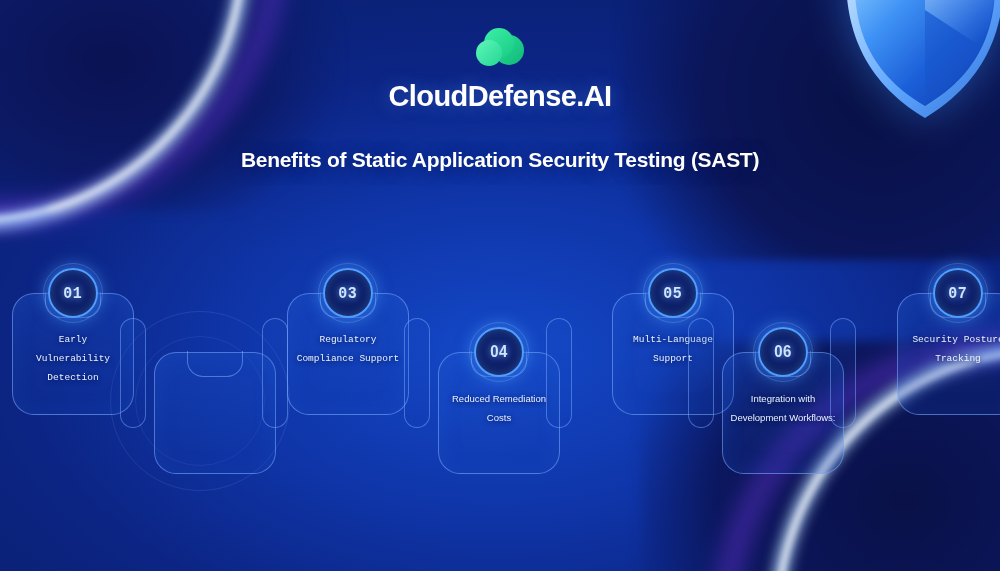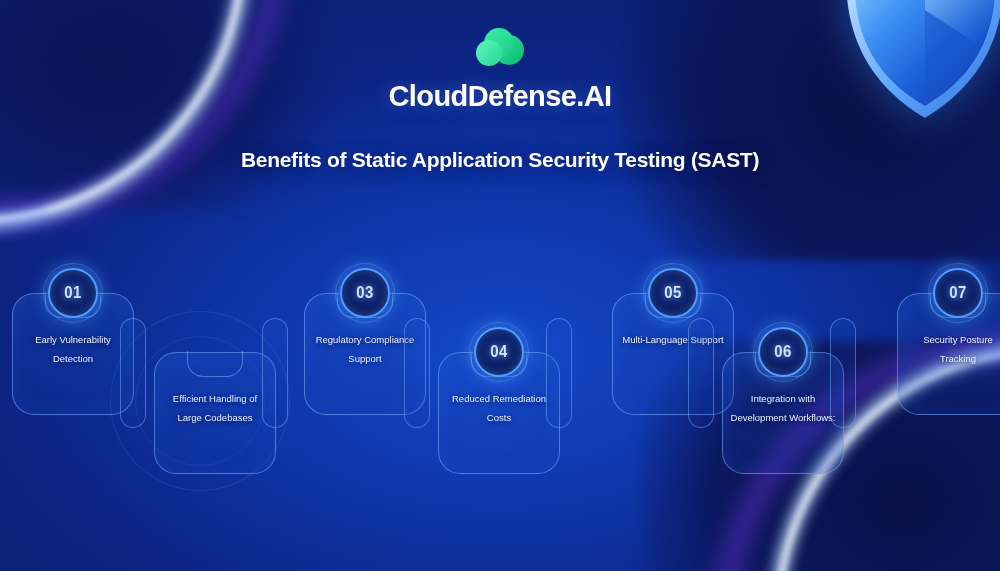--- a/index.html
+++ b/index.html
@@ -118,26 +118,26 @@
   
   .cards { position:absolute; left:0; top:0; width:1000px; height:571px; z-index:4; }
   .card {
     position:absolute;
     width:122px; height:122px;
     border:1.5px solid rgba(125,175,255,.55);
     border-radius:22px;
     background:linear-gradient(170deg, rgba(30,85,205,.30) 0%, rgba(18,58,170,.16) 100%);
     box-shadow:inset 0 0 26px rgba(60,130,255,.10);
   }
-  .card.up   { top:293px; }
+  .card.up   { top:293px;font-family:Liberation Mono, monospace; }
   .card.down { top:352px; }
 
   .c1 { left:12px; }
   .c2 { left:154px; }
-  .c3 { left:304px; }
+  .c3 { left:287px; }
   .c4 { left:438px; }
   .c5 { left:580px;margin-left:32px; }
   .c6 { left:722px; }
   .c7 { left:864px;margin-left:33px; }
 
   
   .card-notch {
     position:absolute; left:50%; top:-2px; transform:translateX(-50%);
     width:56px; height:26px;
     background:transparent;
@@ -278,21 +278,20 @@
   <div class="card up c1">
     <div class="card-notch"></div>
     <div class="badge">
       <span class="badge-num">01</span>
     </div>
     <div class="card-label">Early Vulnerability Detection</div>
   </div>
 
   <div class="card down c2">
     <div class="card-notch"></div>
-    <div class="card-label">Efficient Handling of Large Codebases</div>
   </div>
 
   <div class="card up c3">
     <div class="card-notch"></div>
     <div class="badge">
       <span class="badge-num">03</span>
     </div>
     <div class="card-label">Regulatory Compliance Support</div>
   </div>
 

